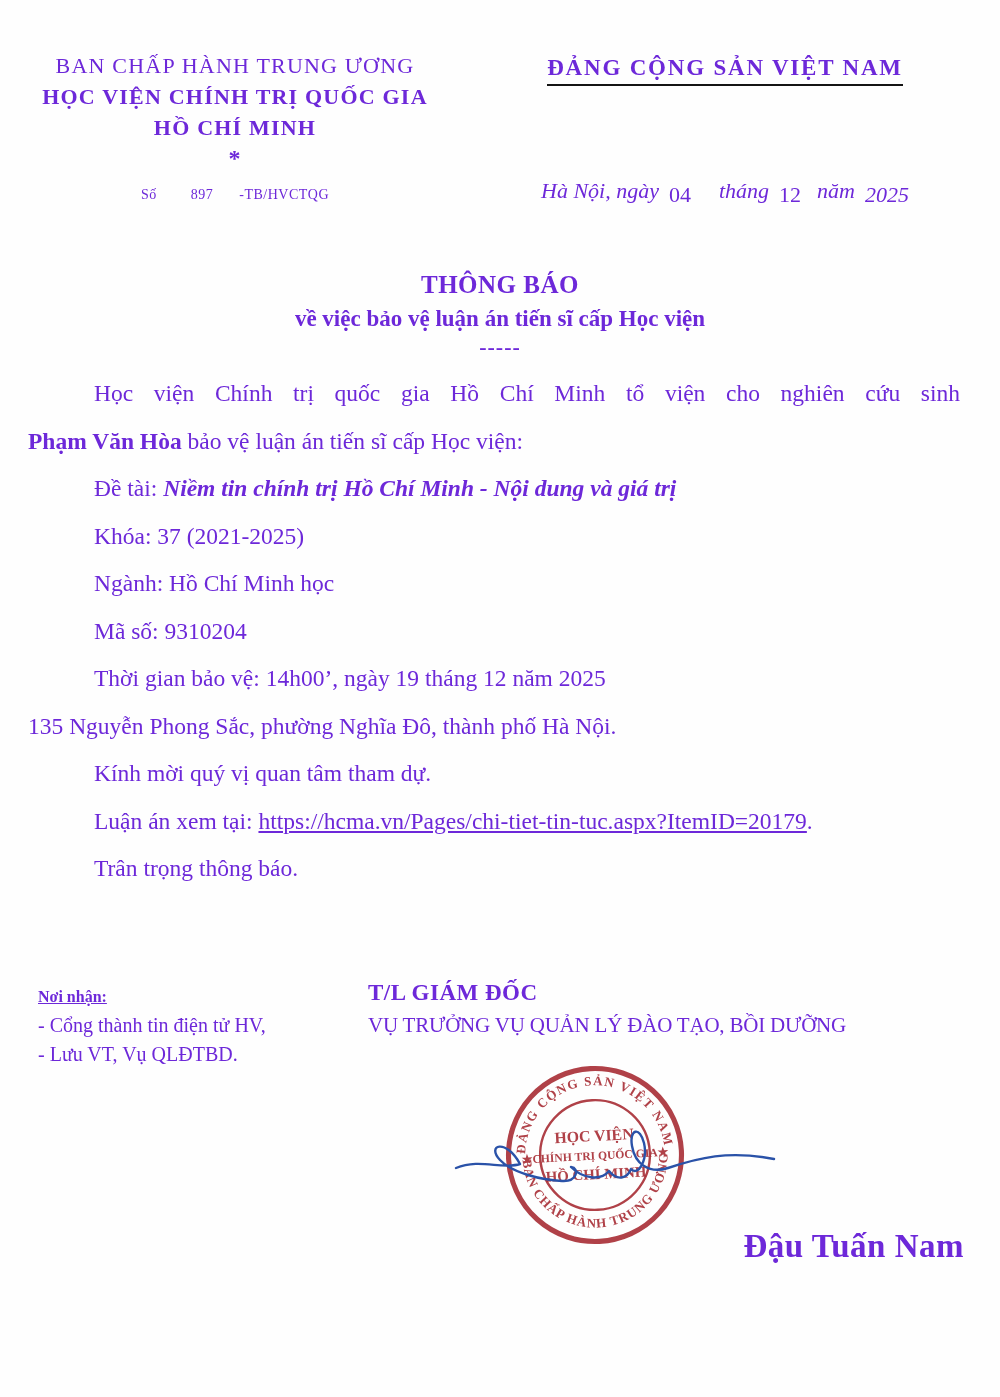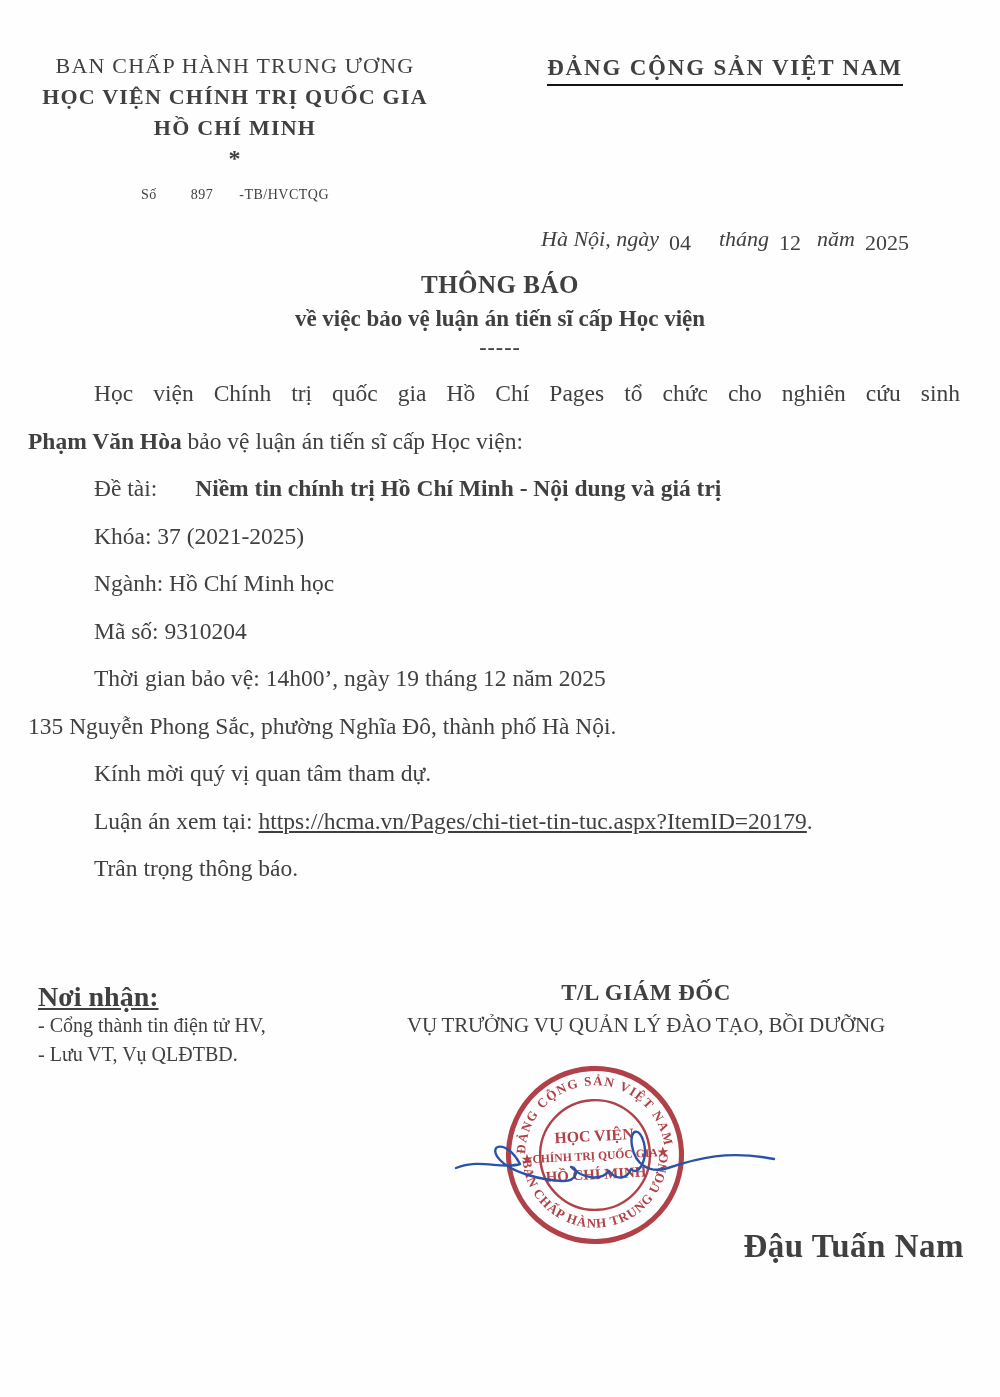--- a/index.html
+++ b/index.html
@@ -2,21 +2,21 @@
 <html><head>
 <meta charset="utf-8">
 <style>
   html,body{margin:0;padding:0;background:#e8e8e8;}
   .page{
     position:relative;
     width:1000px;height:1397px;
     margin:0 auto;
     background:#fefefe;
     font-family:"Liberation Serif","DejaVu Serif",serif;
-    color:#404040;
+    color:#6d28d9;
     overflow:hidden;
   }
   
   .hdr-left{
     position:absolute;left:22px;top:50px;width:426px;
     text-align:center;line-height:31px;font-size:22px;letter-spacing:1.2px;
   }
   .hdr-left .b{font-weight:bold;}
   .hdr-star{font-size:24px;font-weight:bold;line-height:26px;margin-top:2px;}
   .doc-no{margin-top:8px;font-size:14px;letter-spacing:.5px;}
@@ -24,44 +24,44 @@
   .doc-no .gap2{display:inline-block;width:26px;}
   .hdr-right{
     position:absolute;left:480px;top:55px;width:490px;text-align:center;
   }
   .party{
     display:inline-block;font-weight:bold;font-size:23px;letter-spacing:1.8px;
     border-bottom:2.5px solid #141414;padding-bottom:3px;
   }
   .dateline{margin-top:92px;font-size:22px;font-style:italic;white-space:nowrap;}
   .dateline .num{display:inline-block;position:relative;top:4px;font-style:normal;}
-  .dateline .num.it{margin-top:48px;}
+  .dateline .num.it{font-style:italic;}
   .dateline .sp1{display:inline-block;width:10px;}
   .dateline .sp2{display:inline-block;width:28px;}
   .dateline .sp3{display:inline-block;width:16px;}
   
   .title-block{position:absolute;left:0;top:233px;width:100%;text-align:center;margin-top:38px;}
   .title-main{font-size:25px;font-weight:bold;letter-spacing:.5px;}
   .title-sub{font-size:23px;font-weight:bold;margin-top:7px;}
   .title-dash{font-size:22px;font-weight:bold;letter-spacing:1px;margin-top:2px;}
   
   .body-block{
     position:absolute;left:28px;top:370px;width:932px;
     font-size:23.5px;line-height:47.5px;text-align:justify;
   }
   .body-block p{margin:0;}
   .ind{text-indent:66px;}
   .jline{display:block;text-indent:66px;text-align:justify;text-align-last:justify;}
-  .topic{font-weight:bold;margin-left:32px;}
+  .topic{font-weight:bold;font-style:italic;}
   .candidate{font-weight:bold;}
   .doclink{text-decoration:underline;}
   
   .recipients{position:absolute;left:38px;top:982px;font-size:20px;line-height:29px;}
-  .recipients-label{font-weight:bold;font-size:28px;text-decoration:underline;}
-  .sign-block{position:absolute;left:348px;top:980px;width:596px;text-align:center;}
+  .recipients-label{font-weight:bold;font-size:16px;text-decoration:underline;}
+  .sign-block{position:absolute;left:368px;top:980px;width:596px;text-align:left;}
   .sign-t1{font-size:23px;font-weight:bold;letter-spacing:.5px;}
   .sign-t2{font-size:21px;margin-top:7px;letter-spacing:-.2px;white-space:nowrap;}
   .seal-wrap{position:absolute;left:502px;top:1062px;width:186px;height:186px;transform:rotate(-3deg);}
   .sig-wrap{position:absolute;left:450px;top:1118px;width:330px;height:95px;}
   .signer-name{position:absolute;left:368px;top:1228px;width:596px;text-align:right;
     font-size:33px;font-weight:bold;letter-spacing:.5px;}
   svg{display:block;}
 </style>
 </head>
 <body>
@@ -81,21 +81,21 @@
     <div class="dateline"><span>Hà Nội, ngày</span><span class="sp1"></span><span class="num">04</span><span class="sp2"></span><span>tháng</span><span class="sp1"></span><span class="num">12</span><span class="sp3"></span><span>năm</span><span class="sp1"></span><span class="num it">2025</span></div>
   </div>
 
   <div class="title-block">
     <div class="title-main">THÔNG BÁO</div>
     <div class="title-sub">về việc bảo vệ luận án tiến sĩ cấp Học viện</div>
     <div class="title-dash">-----</div>
   </div>
 
   <div class="body-block">
-    <p><span class="jline">Học viện Chính trị quốc gia Hồ Chí Pages tổ chức cho nghiên cứu sinh</span><span class="candidate">Phạm Văn Hòa</span><span> bảo vệ luận án tiến sĩ cấp Học viện:</span></p>
+    <p><span class="jline">Học viện Chính trị quốc gia Hồ Chí Minh tổ viện cho nghiên cứu sinh</span><span class="candidate">Phạm Văn Hòa</span><span> bảo vệ luận án tiến sĩ cấp Học viện:</span></p>
     <p class="ind"><span>Đề tài: </span><span class="topic">Niềm tin chính trị Hồ Chí Minh - Nội dung và giá trị</span></p>
     <p class="ind">Khóa: 37 (2021-2025)</p>
     <p class="ind">Ngành: Hồ Chí Minh học</p>
     <p class="ind">Mã số: 9310204</p>
     <p class="ind">Thời gian bảo vệ: 14h00’, ngày 19 tháng 12 năm 2025</p>
     <p><span>135 Nguyễn Phong Sắc, phường Nghĩa Đô, thành phố Hà Nội.</span></p>
     <p class="ind">Kính mời quý vị quan tâm tham dự.</p>
     <p class="ind"><span>Luận án xem tại: </span><span class="doclink">https://hcma.vn/Pages/chi-tiet-tin-tuc.aspx?ItemID=20179</span><span>.</span></p>
     <p class="ind">Trân trọng thông báo.</p>
   </div>

